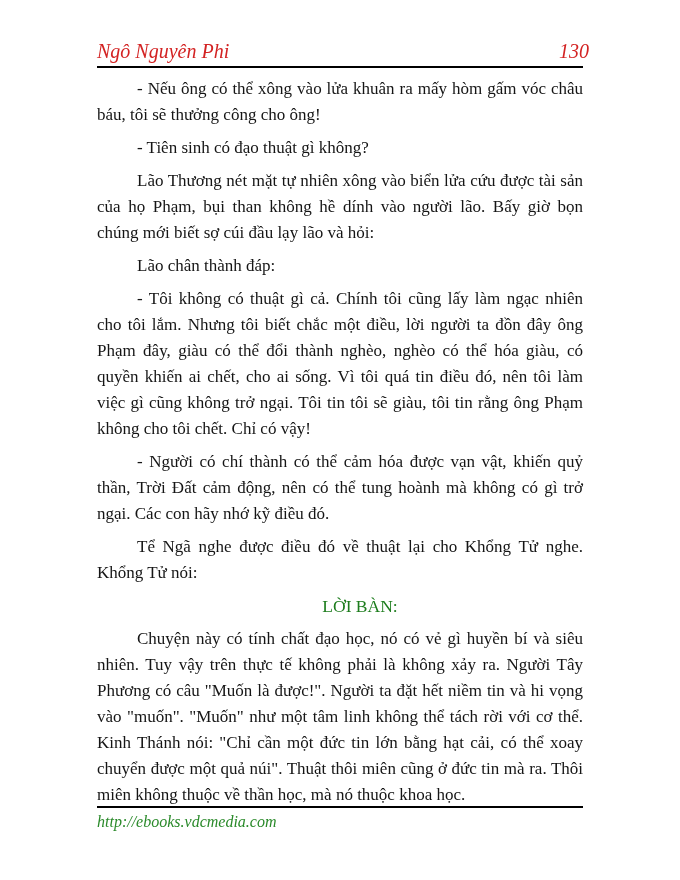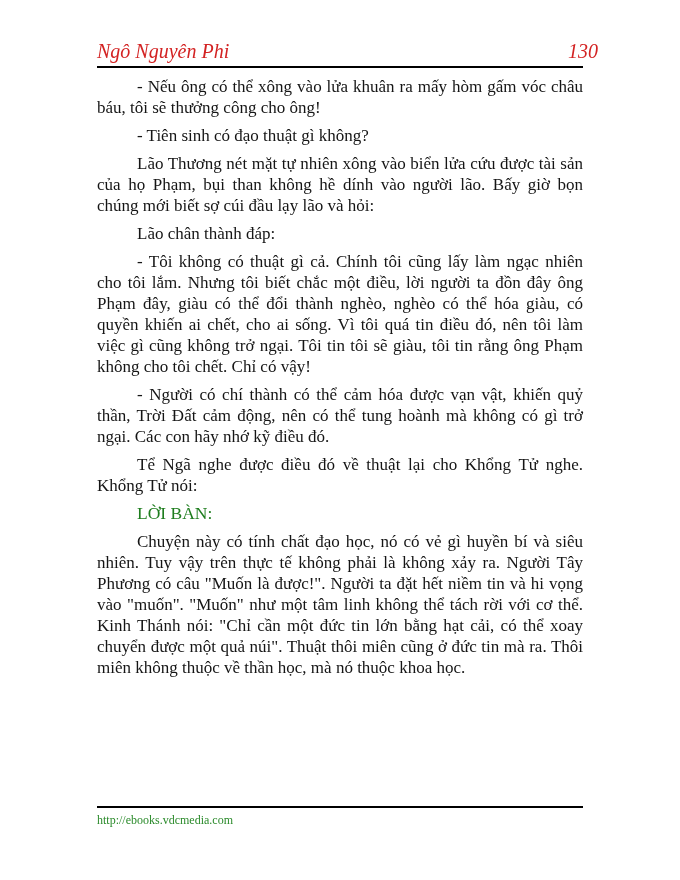--- a/index.html
+++ b/index.html
@@ -15,21 +15,21 @@
     font-family: "Liberation Serif", "DejaVu Serif", serif;
     color: #151515;
   }
   .page {
     position: absolute;
     inset: 0;
   }
   .page-header {
     position: absolute;
     left: 97px;
-    right: 82px;
+    right: 91px;
     top: 40px;
     display: flex;
     justify-content: space-between;
     align-items: baseline;
     font-style: italic;
     font-size: 20px;
     color: #d32323;
   }
   .header-rule {
     position: absolute;
@@ -37,47 +37,48 @@
     right: 97px;
     top: 66px;
     border-top: 2px solid #000000;
   }
   .content {
     position: absolute;
     left: 97px;
     right: 97px;
     top: 76px;
     font-size: 17px;
-    line-height: 21px;
+    line-height: 26px;
     text-align: justify;
   }
   .content p {
     margin: 0 0 7px 0;
     text-indent: 40px;
   }
   .section-heading {
     color: #1e7d1e;
     font-size: 17.5px;
     margin: 22px 0 15px 0;
     text-indent: 40px;
-    text-align: left;
+    text-align: center;
   }
   .footer-rule {
     position: absolute;
     left: 97px;
     right: 97px;
     top: 806px;
     border-top: 2px solid #000000;
   }
   .page-footer {
     position: absolute;
     left: 97px;
     top: 813px;
     color: #2a8a2a;
-    font-size: 12px;
+    font-size: 16px;
+    font-style: italic;
   }
 </style>
 </head>
 <body>
 
 <div class="page">
 
   <div class="page-header">
     <span>Ngô Nguyên Phi</span>
     <span>130</span>

